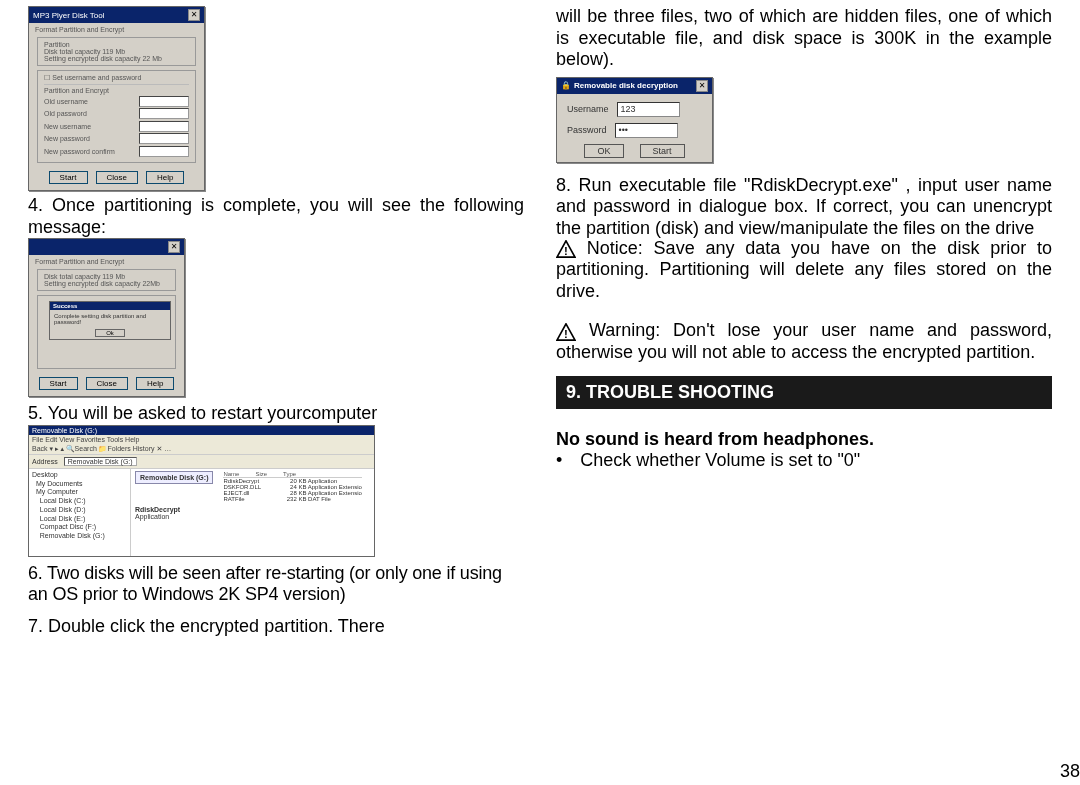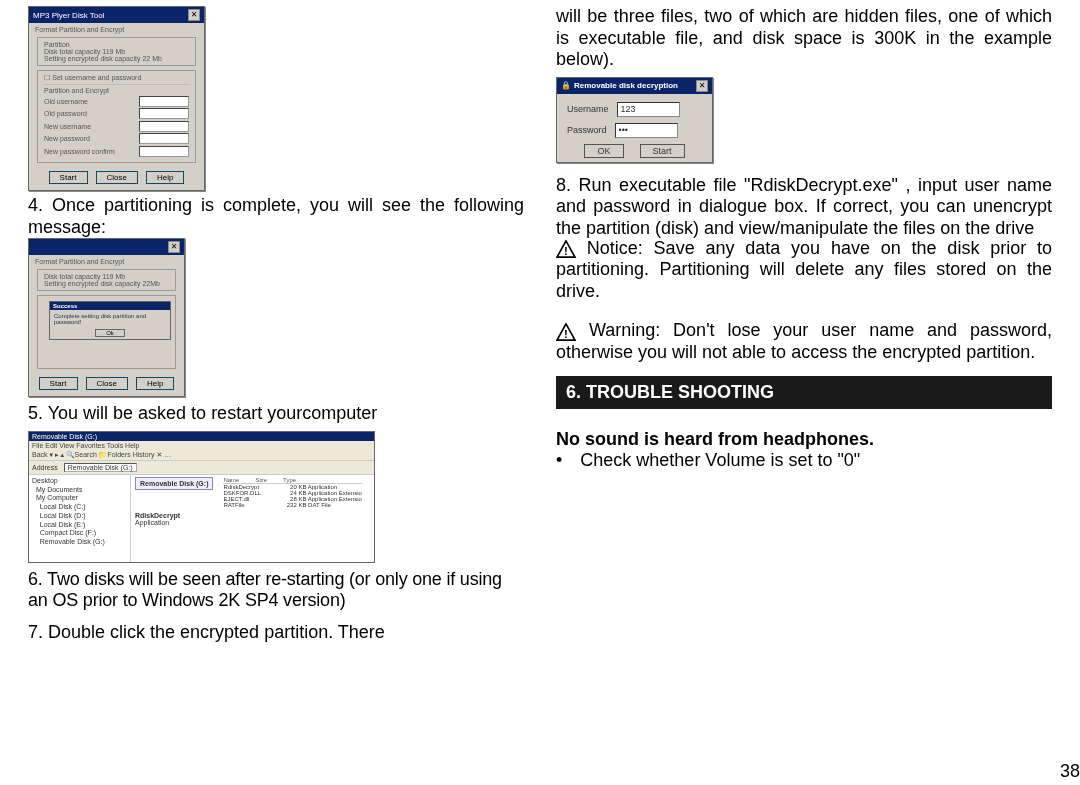--- a/index.html
+++ b/index.html
@@ -291,21 +291,21 @@
         <span class="winbtn">Close</span>
         <span class="winbtn">Help</span>
       </div>
       <div class="success-box" style="left:20px; top:62px;">
         <div class="tb2">Success</div>
         <div class="msg">Complete setting disk partition and password!</div>
         <div class="okrow"><span class="ok">Ok</span></div>
       </div>
     </div>
 
-    <div class="para" style="margin:2px 0 6px 0;">5. You will be asked to restart yourcomputer</div>
+    <div class="para" style="margin:2px 0 0 0;">5. You will be asked to restart yourcomputer</div>
 
     <div class="explorer">
       <div class="tb">Removable Disk (G:)</div>
       <div class="menu">File  Edit  View  Favorites  Tools  Help</div>
       <div class="toolbar">Back ▾  ▸  ▴  🔍Search  📁Folders  History  ✕  …</div>
       <div class="addr">
         <span>Address</span>
         <span class="bar">Removable Disk (G:)</span>
       </div>
       <div class="body">
@@ -381,21 +381,21 @@
 
     <div class="para justify" style="margin-top:18px;">
       <span class="warn-icon">
         <svg viewBox="0 0 24 22">
             <path d="M12 1 L23 21 L1 21 Z" fill="none" stroke="#000" stroke-width="2"></path>
             <text x="12" y="18" text-anchor="middle" font-size="14" font-family="Arial" font-weight="bold">!</text>
           </svg>
       </span><span> Warning: Don't lose your user name and password, otherwise you will not able to access the encrypted partition.</span>
     </div>
 
-    <div class="section-header">6. TROUBLE SHOOTING</div>
+    <div class="section-header">9. TROUBLE SHOOTING</div>
     <div class="sub-bold">No sound is heard from headphones.</div>
     <div class="bullet-line">
       <span>•</span>
       <span>Check whether Volume is set to "0"</span>
     </div>
   </div>
 </div>
 
 <div class="page-num">38</div>
 

